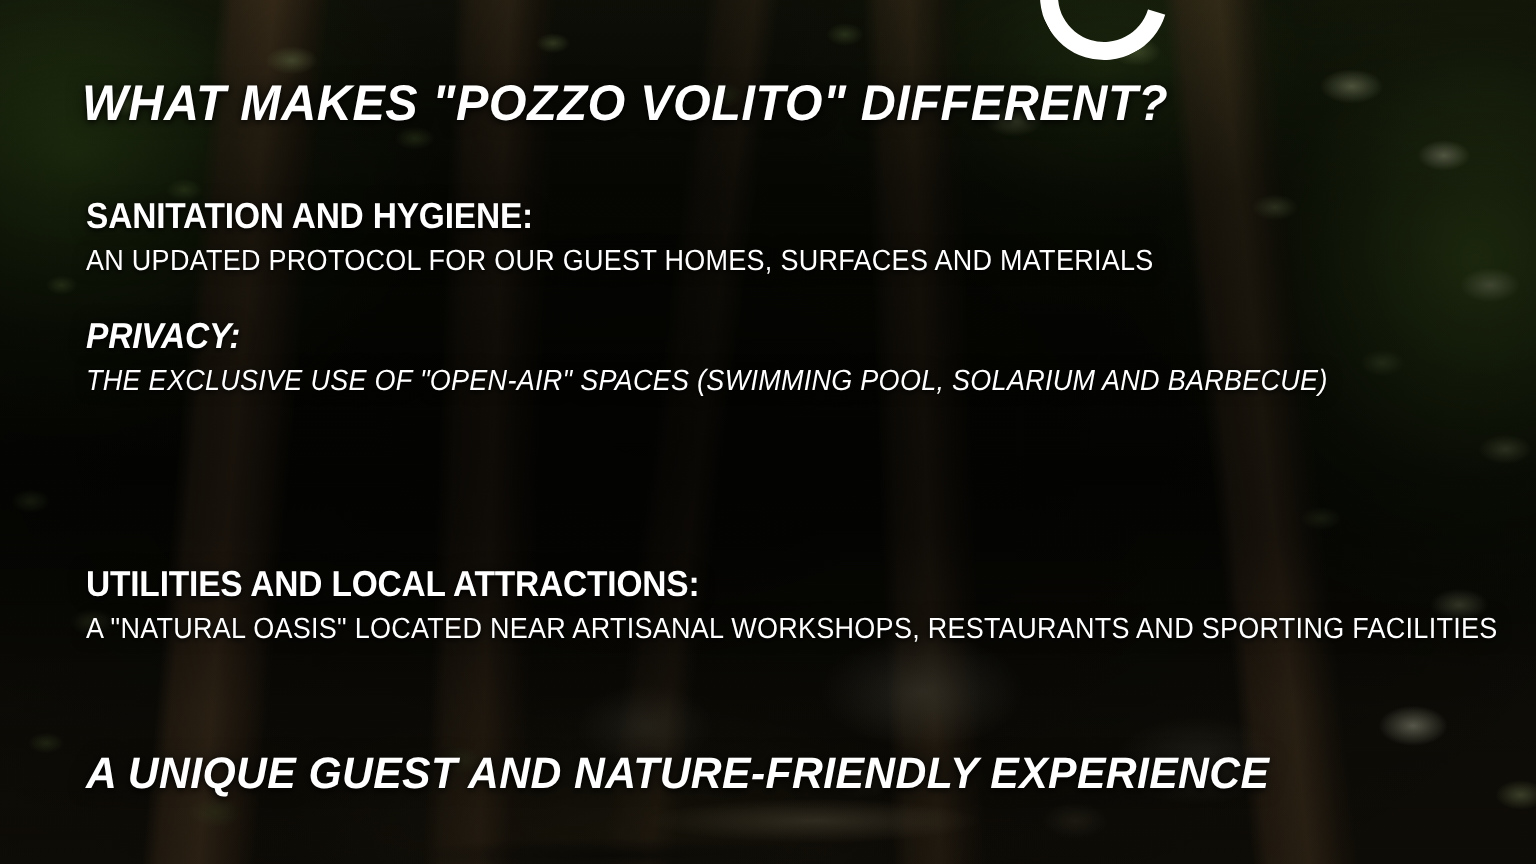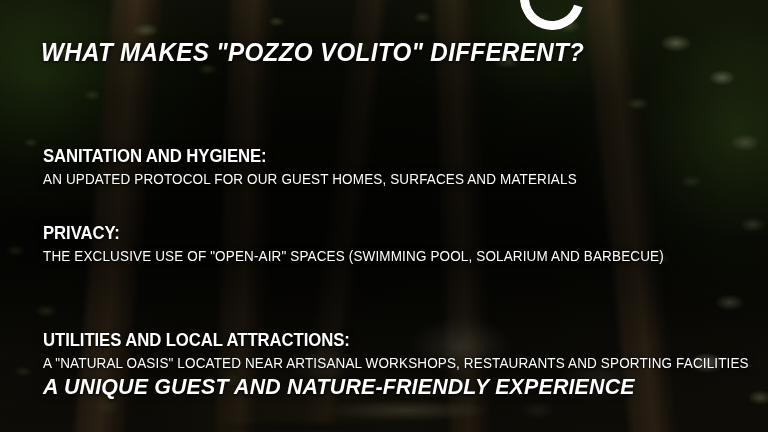--- a/index.html
+++ b/index.html
@@ -130,23 +130,23 @@
     left: 41px;
     top: 38px;
     font-size: 25px;
     font-weight: bold;
     font-style: italic;
     letter-spacing: 0.3px;
     transform: scaleX(0.97);
     transform-origin: left center;
   }
 
-  .section { position: absolute; left: 43px; margin-top: 48px; }
+  .section { position: absolute; left: 43px; }
   #section-0 { top: 98px; }
-  #section-1 { top: 175px; }
+  #section-1 { top: 158px; font-style: italic; }
   #section-2 { top: 219px; }
   #section-3 { top: 282px; }
 
   .section-heading {
     display: block;
     color: #ffffff;
     font-size: 18px;
     font-weight: bold;
     letter-spacing: -0.1px;
     white-space: nowrap;

